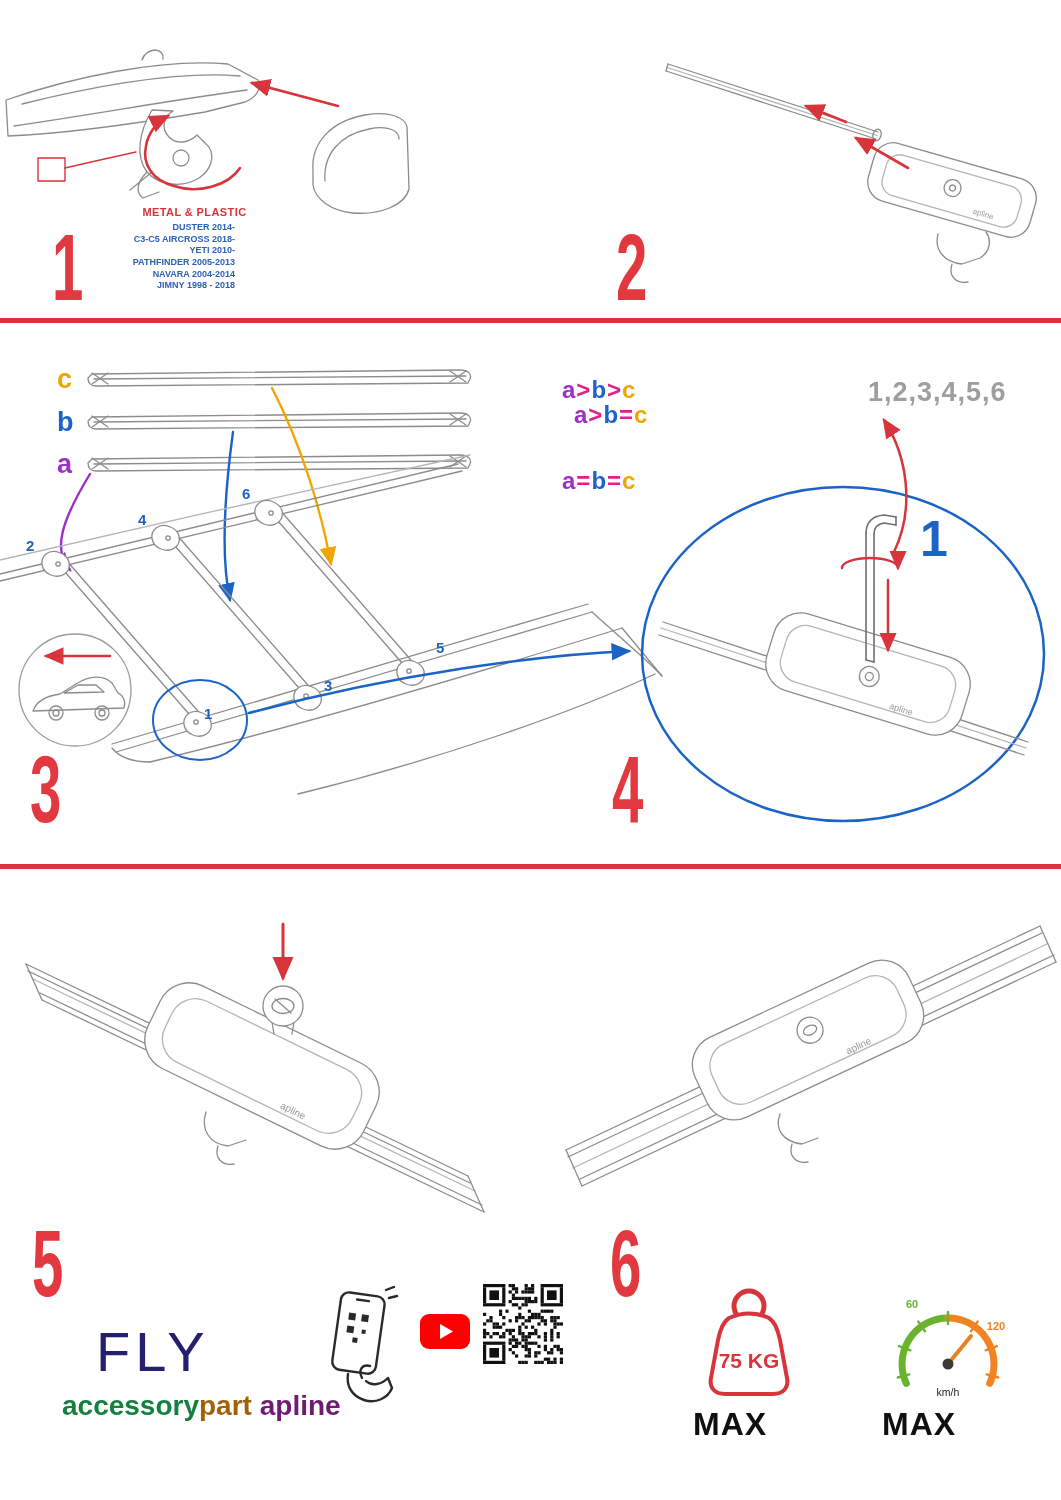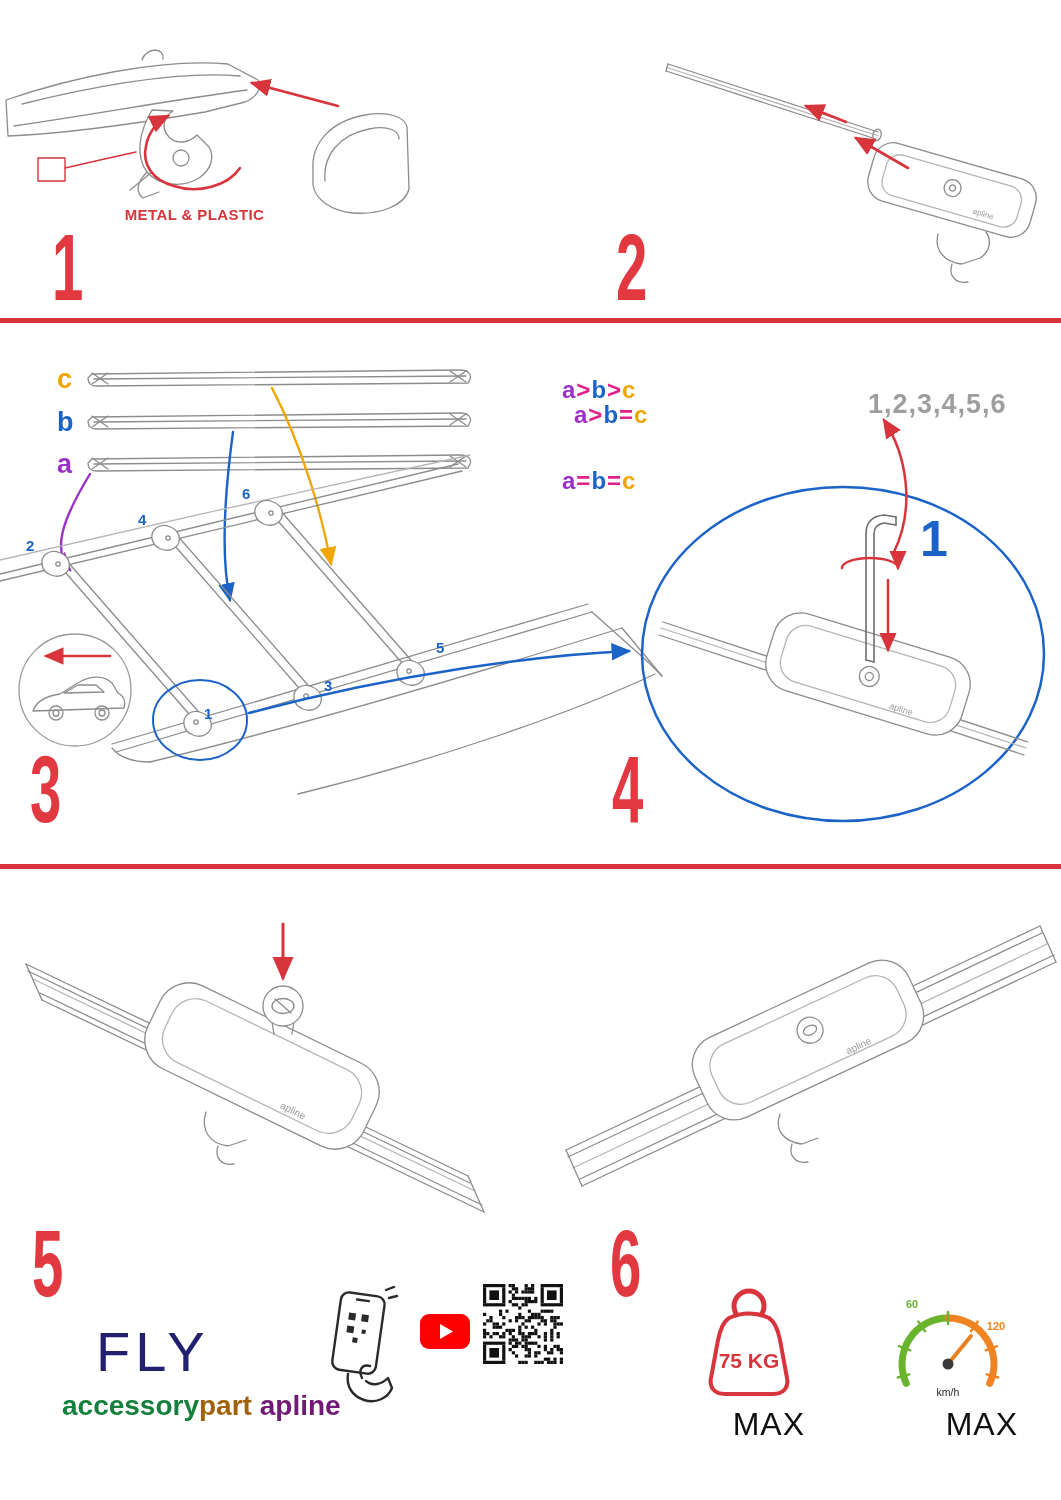--- a/index.html
+++ b/index.html
@@ -2,32 +2,32 @@
 <html><head>
 <meta charset="utf-8">
 <style>
   html,body{margin:0;padding:0;background:#ffffff;}
   .page{position:relative;width:1061px;height:1500px;background:#fff;overflow:hidden;
         font-family:"Liberation Sans",sans-serif;}
   .abs{position:absolute;}
   .step{color:#e23840;font-weight:700;font-size:94px;line-height:.8;
         transform:scaleX(.6);transform-origin:left top;letter-spacing:-2px;}
   .divider{position:absolute;left:0;width:1061px;height:5px;background:#d8343c;}
-  .metal{color:#d8343c;font-size:15px;font-weight:700;letter-spacing:.4px;text-align:center;}
+  .metal{color:#d8343c;font-size:11px;font-weight:700;letter-spacing:.4px;text-align:center;}
   .models{color:#2b5fb8;font-size:9px;font-weight:700;text-align:right;line-height:1.3;}
   .barletter{font-size:27px;font-weight:700;line-height:1;}
   .col-a{color:#9b30c9}.col-b{color:#1c63c8}.col-c{color:#f0a500}.col-op{color:#e0218a}
   .legend-row{font-size:24px;font-weight:700;letter-spacing:1px;line-height:1;}
   .posnum{color:#1c63c8;font-size:15px;font-weight:700;line-height:1;}
   .seq{color:#9e9e9e;font-size:27px;font-weight:600;letter-spacing:1px;line-height:1;}
   .big1{color:#1c63c8;font-size:50px;font-weight:700;line-height:1;}
   .fly{color:#232070;font-size:56px;font-weight:400;letter-spacing:5px;line-height:1;}
   .brandline{font-size:28px;font-weight:600;line-height:1;}
   .bd-acc{color:#15803d}.bd-part{color:#a16207}.bd-ap{color:#701a75}.bd-line{color:#701a75}
-  .maxlabel{font-size:32px;color:#101010;font-weight:400;text-align:right;letter-spacing:1px;line-height:1;}
+  .maxlabel{font-size:32px;color:#101010;font-weight:700;text-align:left;letter-spacing:1px;line-height:1;}
   svg{display:block;}
   svg text{font-family:"Liberation Sans",sans-serif;}
 </style>
 </head>
 <body>
 
 <div class="page">
 
   <svg class="abs" style="left:0;top:38px;" width="1061" height="285" viewBox="0 0 1061 285">
     <defs>
@@ -81,20 +81,28 @@
         <path d="M952,226 C948,238 956,246 968,244"></path>
       </g>
       <g stroke="#d8343c" stroke-width="2.6">
         <path d="M908,130 L856,100" marker-end="url(#mrT)"></path>
         <path d="M846,84 L806,68" marker-end="url(#mrT)"></path>
       </g>
     </g>
   </svg>
 
   <div class="abs metal" style="left:122px;top:206px;width:145px;">METAL &amp; PLASTIC</div>
+  <div class="abs models" style="left:110px;top:222px;width:125px;">
+    <div>DUSTER 2014-</div>
+    <div>C3-C5 AIRCROSS 2018-</div>
+    <div>YETI 2010-</div>
+    <div>PATHFINDER 2005-2013</div>
+    <div>NAVARA 2004-2014</div>
+    <div>JIMNY 1998 - 2018</div>
+  </div>
 
   <div class="abs step" style="left:52px;top:230px;">1</div>
   <div class="abs step" style="left:616px;top:230px;">2</div>
 
   <div class="divider" style="top:318px;"></div>
 
   <svg class="abs" style="left:0;top:322px;" width="1061" height="546" viewBox="0 0 1061 546">
     <defs>
       <marker id="mrM" markerWidth="9" markerHeight="8" refX="7" refY="3.5" orient="auto">
         <path d="M0,0 L8,3.5 L0,7 Z" fill="#d8343c"></path>
@@ -212,21 +220,21 @@
   <div class="abs legend-row" style="left:562px;top:403px;margin-left:12px;"><span class="col-a">a</span><span class="col-op">&gt;</span><span class="col-b">b</span><span class="col-op">=</span><span class="col-c">c</span></div>
   <div class="abs legend-row" style="left:562px;top:445px;margin-top:24px;"><span class="col-a">a</span><span class="col-op">=</span><span class="col-b">b</span><span class="col-op">=</span><span class="col-c">c</span></div>
 
   <div class="abs posnum" style="left:26px;top:538px;">2</div>
   <div class="abs posnum" style="left:138px;top:512px;">4</div>
   <div class="abs posnum" style="left:242px;top:486px;">6</div>
   <div class="abs posnum" style="left:204px;top:706px;">1</div>
   <div class="abs posnum" style="left:324px;top:678px;">3</div>
   <div class="abs posnum" style="left:436px;top:640px;">5</div>
 
-  <div class="abs seq" style="left:868px;top:379px;margin-top:12px;">1,2,3,4,5,6</div>
+  <div class="abs seq" style="left:868px;top:379px;">1,2,3,4,5,6</div>
   <div class="abs big1" style="left:920px;top:514px;">1</div>
 
   <div class="abs step" style="left:30px;top:752px;">3</div>
   <div class="abs step" style="left:612px;top:752px;">4</div>
 
   <div class="divider" style="top:864px;"></div>
 
   <svg class="abs" style="left:0;top:868px;" width="1061" height="355" viewBox="0 0 1061 355">
     <defs>
       <marker id="mrB" markerWidth="9" markerHeight="8" refX="7" refY="3.5" orient="auto">

